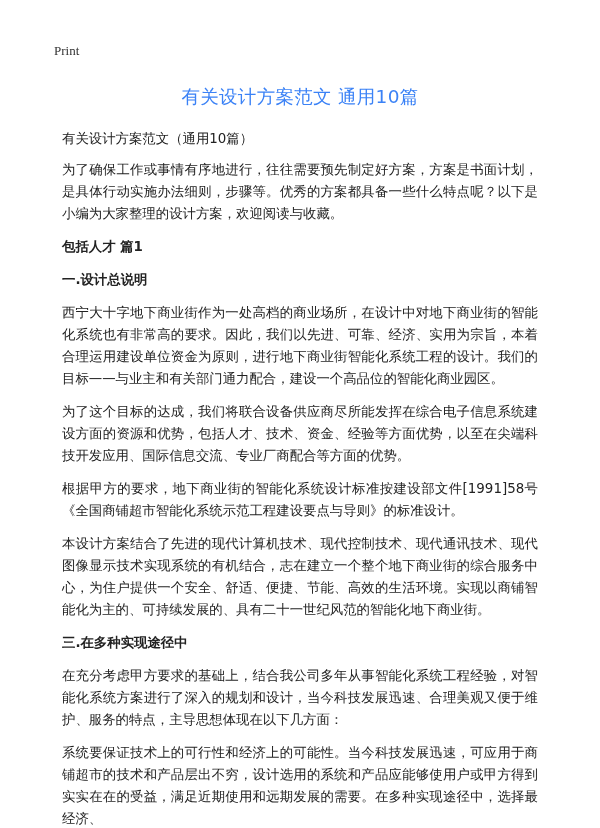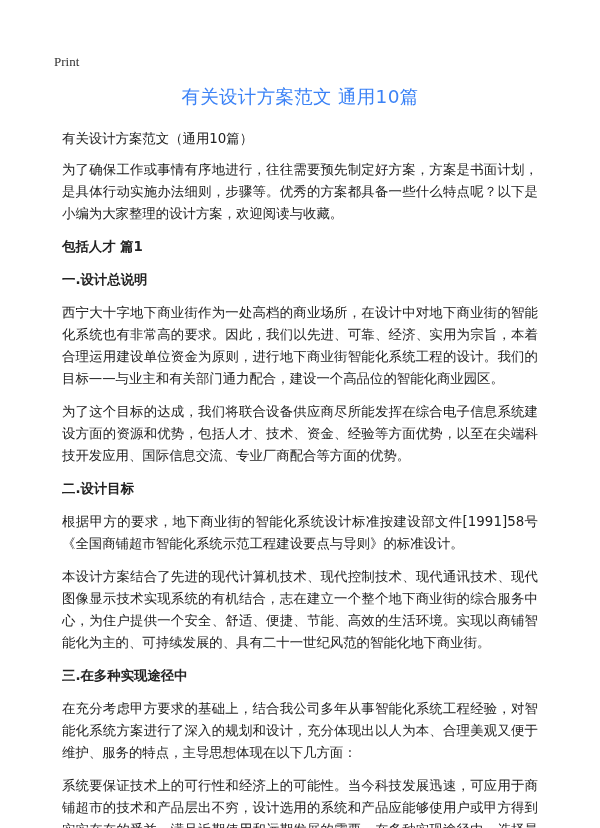--- a/index.html
+++ b/index.html
@@ -1,19 +1,19 @@
 <!DOCTYPE html>
 <html><head>
 <meta charset="utf-8">
 <style>
   html, body { margin: 0; padding: 0; background: #ffffff; }
   body { width: 600px; height: 828px; overflow: hidden; position: relative;
          font-family: "DejaVu Sans", sans-serif; color: #222; }
   .page { position: absolute; left: 0; top: 0; width: 600px; height: 828px; }
-  .print-link { position: absolute; left: 54px; top: 54px; font-family: "Liberation Serif", serif;
+  .print-link { position: absolute; left: 54px; top: 43px; font-family: "Liberation Serif", serif;
                 font-size: 13px; color: #333; text-decoration: none; }
   .doc-title { position: absolute; left: 0; width: 600px; top: 84px; text-align: center;
                font-size: 18.5px; font-weight: normal; color: #3b82f6; margin: 0; letter-spacing: 0.3px; }
   .content { position: absolute; left: 54px; top: 120px; width: 492px; font-size: 13.4px; line-height: 22px; }
   .content p { margin: 8px; }
   .subtitle { margin-bottom: 9px !important; }
   .para { margin-bottom: 11px !important; text-align: justify; }
   .h-section { font-weight: bold; margin-bottom: 11px !important; }
   .h-plain { margin-bottom: 11px !important; }
 </style>
@@ -26,22 +26,21 @@
 
   <div class="content">
     <p class="subtitle">有关设计方案范文（通用10篇）</p>
     <p class="para">为了确保工作或事情有序地进行，往往需要预先制定好方案，方案是书面计划，是具体行动实施办法细则，步骤等。优秀的方案都具备一些什么特点呢？以下是小编为大家整理的设计方案，欢迎阅读与收藏。</p>
     <p class="h-section">包括人才 篇1</p>
 
     <p class="h-section">一.设计总说明</p>
     <p class="para">西宁大十字地下商业街作为一处高档的商业场所，在设计中对地下商业街的智能化系统也有非常高的要求。因此，我们以先进、可靠、经济、实用为宗旨，本着合理运用建设单位资金为原则，进行地下商业街智能化系统工程的设计。我们的目标——与业主和有关部门通力配合，建设一个高品位的智能化商业园区。</p>
     <p class="para">为了这个目标的达成，我们将联合设备供应商尽所能发挥在综合电子信息系统建设方面的资源和优势，包括人才、技术、资金、经验等方面优势，以至在尖端科技开发应用、国际信息交流、专业厂商配合等方面的优势。</p>
 
-    <p class="h-section">二.设计目标</p>
     <p class="para">根据甲方的要求，地下商业街的智能化系统设计标准按建设部文件[1991]58号《全国商铺超市智能化系统示范工程建设要点与导则》的标准设计。</p>
     <p class="para">本设计方案结合了先进的现代计算机技术、现代控制技术、现代通讯技术、现代图像显示技术实现系统的有机结合，志在建立一个整个地下商业街的综合服务中心，为住户提供一个安全、舒适、便捷、节能、高效的生活环境。实现以商铺智能化为主的、可持续发展的、具有二十一世纪风范的智能化地下商业街。</p>
 
     <p class="h-section">三.在多种实现途径中</p>
-    <p class="para">在充分考虑甲方要求的基础上，结合我公司多年从事智能化系统工程经验，对智能化系统方案进行了深入的规划和设计，充分体现出以人为本、合理美观又便于维护、服务的特点，主导思想体现在以下几方面：</p>
+    <p class="para">在充分考虑甲方要求的基础上，结合我公司多年从事智能化系统工程经验，对智能化系统方案进行了深入的规划和设计，当今科技发展迅速、合理美观又便于维护、服务的特点，主导思想体现在以下几方面：</p>
 
     <p class="para">系统要保证技术上的可行性和经济上的可能性。当今科技发展迅速，可应用于商铺超市的技术和产品层出不穷，设计选用的系统和产品应能够使用户或甲方得到实实在在的受益，满足近期使用和远期发展的需要。在多种实现途径中，选择最经济、</p>
   </div>
 </div>
 
 </body></html>

